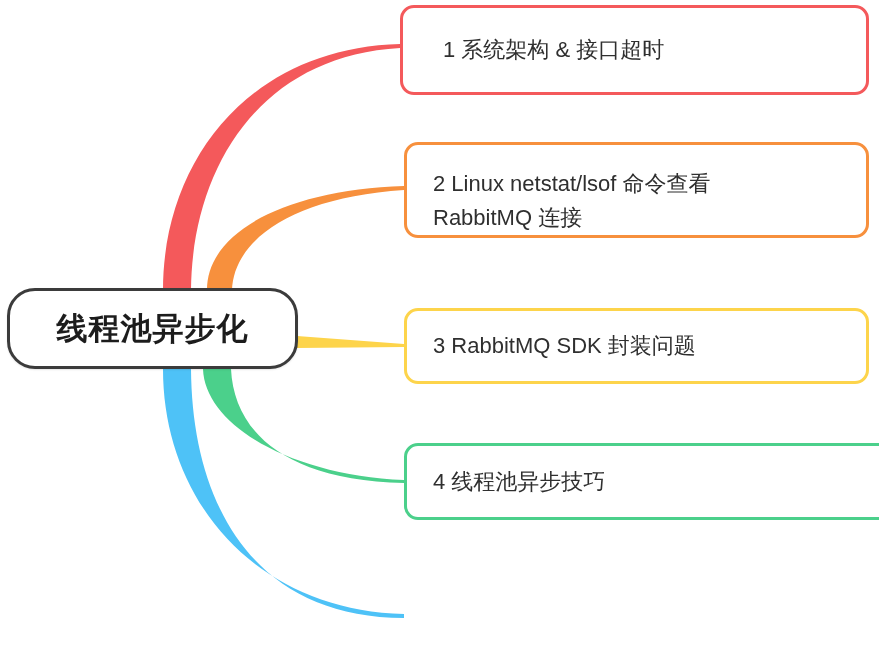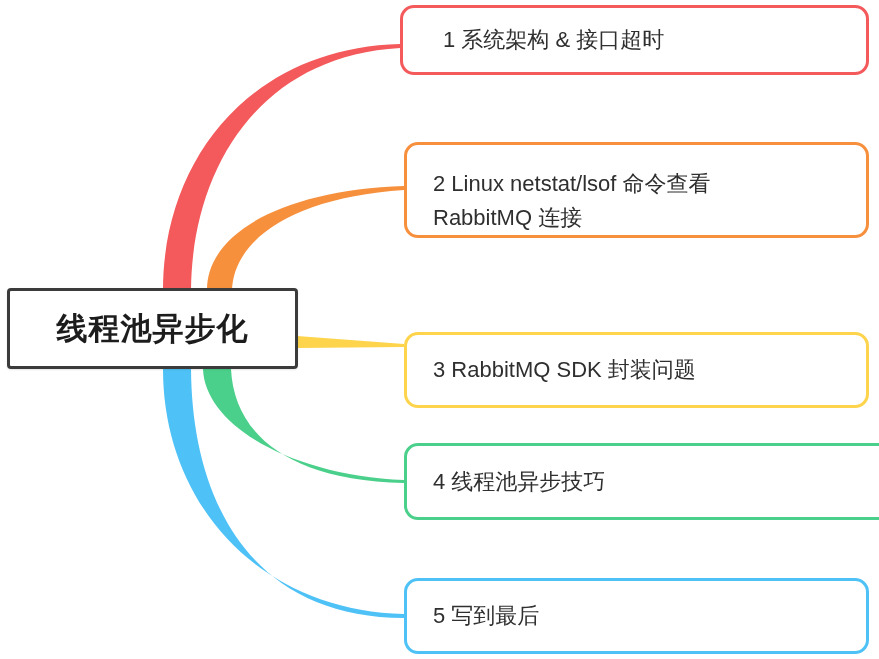--- a/index.html
+++ b/index.html
@@ -38,21 +38,21 @@
     color: #2b2b2b;
     white-space: pre-line;
   }
   
   #root-node {
     left: 7px;
     top: 288px;
     width: 291px;
     height: 81px;
     border: 3px solid #3b3b3b;
-    border-radius: 4px;
+    border-radius: 28px;
     justify-content: center;
     box-shadow: 0 1px 2px rgba(0,0,0,0.10);
   }
   #root-node .node-label {
     font-size: 31px;
     font-weight: bold;
     letter-spacing: 1px;
     color: #1c1c1c;
     text-align: center;
   }
@@ -62,21 +62,21 @@
     border-style: solid;
     padding-left: 26px;
     padding-right: 16px;
   }
   .branch .node-label {
     font-size: 22px;
     line-height: 34px;
     font-weight: normal;
     color: #2f2f2f;
   }
-  #branch-1 { left: 400px; top: 5px;   width: 469px; height: 70px;  border-color: #F4595B; padding-left: 40px; }
+  #branch-1 { left: 400px; top: 5px;   width: 469px; height: 90px;  border-color: #F4595B; padding-left: 40px; }
   #branch-2 { left: 404px; top: 142px; width: 465px; height: 96px;  border-color: #F7903D; align-items: flex-end; }
   #branch-3 { left: 404px; top: 308px; width: 465px; height: 76px;  border-color: #FDD44B; }
   #branch-4 { left: 404px; top: 443px; width: 517px; height: 77px;  border-color: #4BD08B; }
   #branch-5 { left: 404px; top: 578px; width: 465px; height: 76px;  border-color: #4EC2F7; }
 </style>
 </head>
 <body>
 
 <div id="mindmap" style="background: rgb(255, 255, 255);">
 
@@ -119,25 +119,22 @@
 
   <div id="branch-1" class="node branch" style="border-color: rgb(244, 89, 91);">
     <span class="node-label">1 系统架构 &amp; 接口超时</span>
   </div>
 
   <div id="branch-2" class="node branch" style="border-color: rgb(247, 144, 61);">
     <span class="node-label">2 Linux netstat/lsof 命令查看
 RabbitMQ 连接</span>
   </div>
 
-  <div id="branch-3" class="node branch" style="border-color: rgb(253, 212, 75); margin-top: 24px;">
+  <div id="branch-3" class="node branch" style="border-color: rgb(253, 212, 75);">
     <span class="node-label">3 RabbitMQ SDK 封装问题</span>
   </div>
 
   <div id="branch-4" class="node branch" style="border-color: rgb(75, 208, 139);">
     <span class="node-label">4 线程池异步技巧</span>
   </div>
 
-  <div id="branch-5" class="node branch" style="border-color: rgb(78, 194, 247);">
-    <span class="node-label">5 写到最后</span>
-  </div>
 
 </div>
 
 </body></html>

